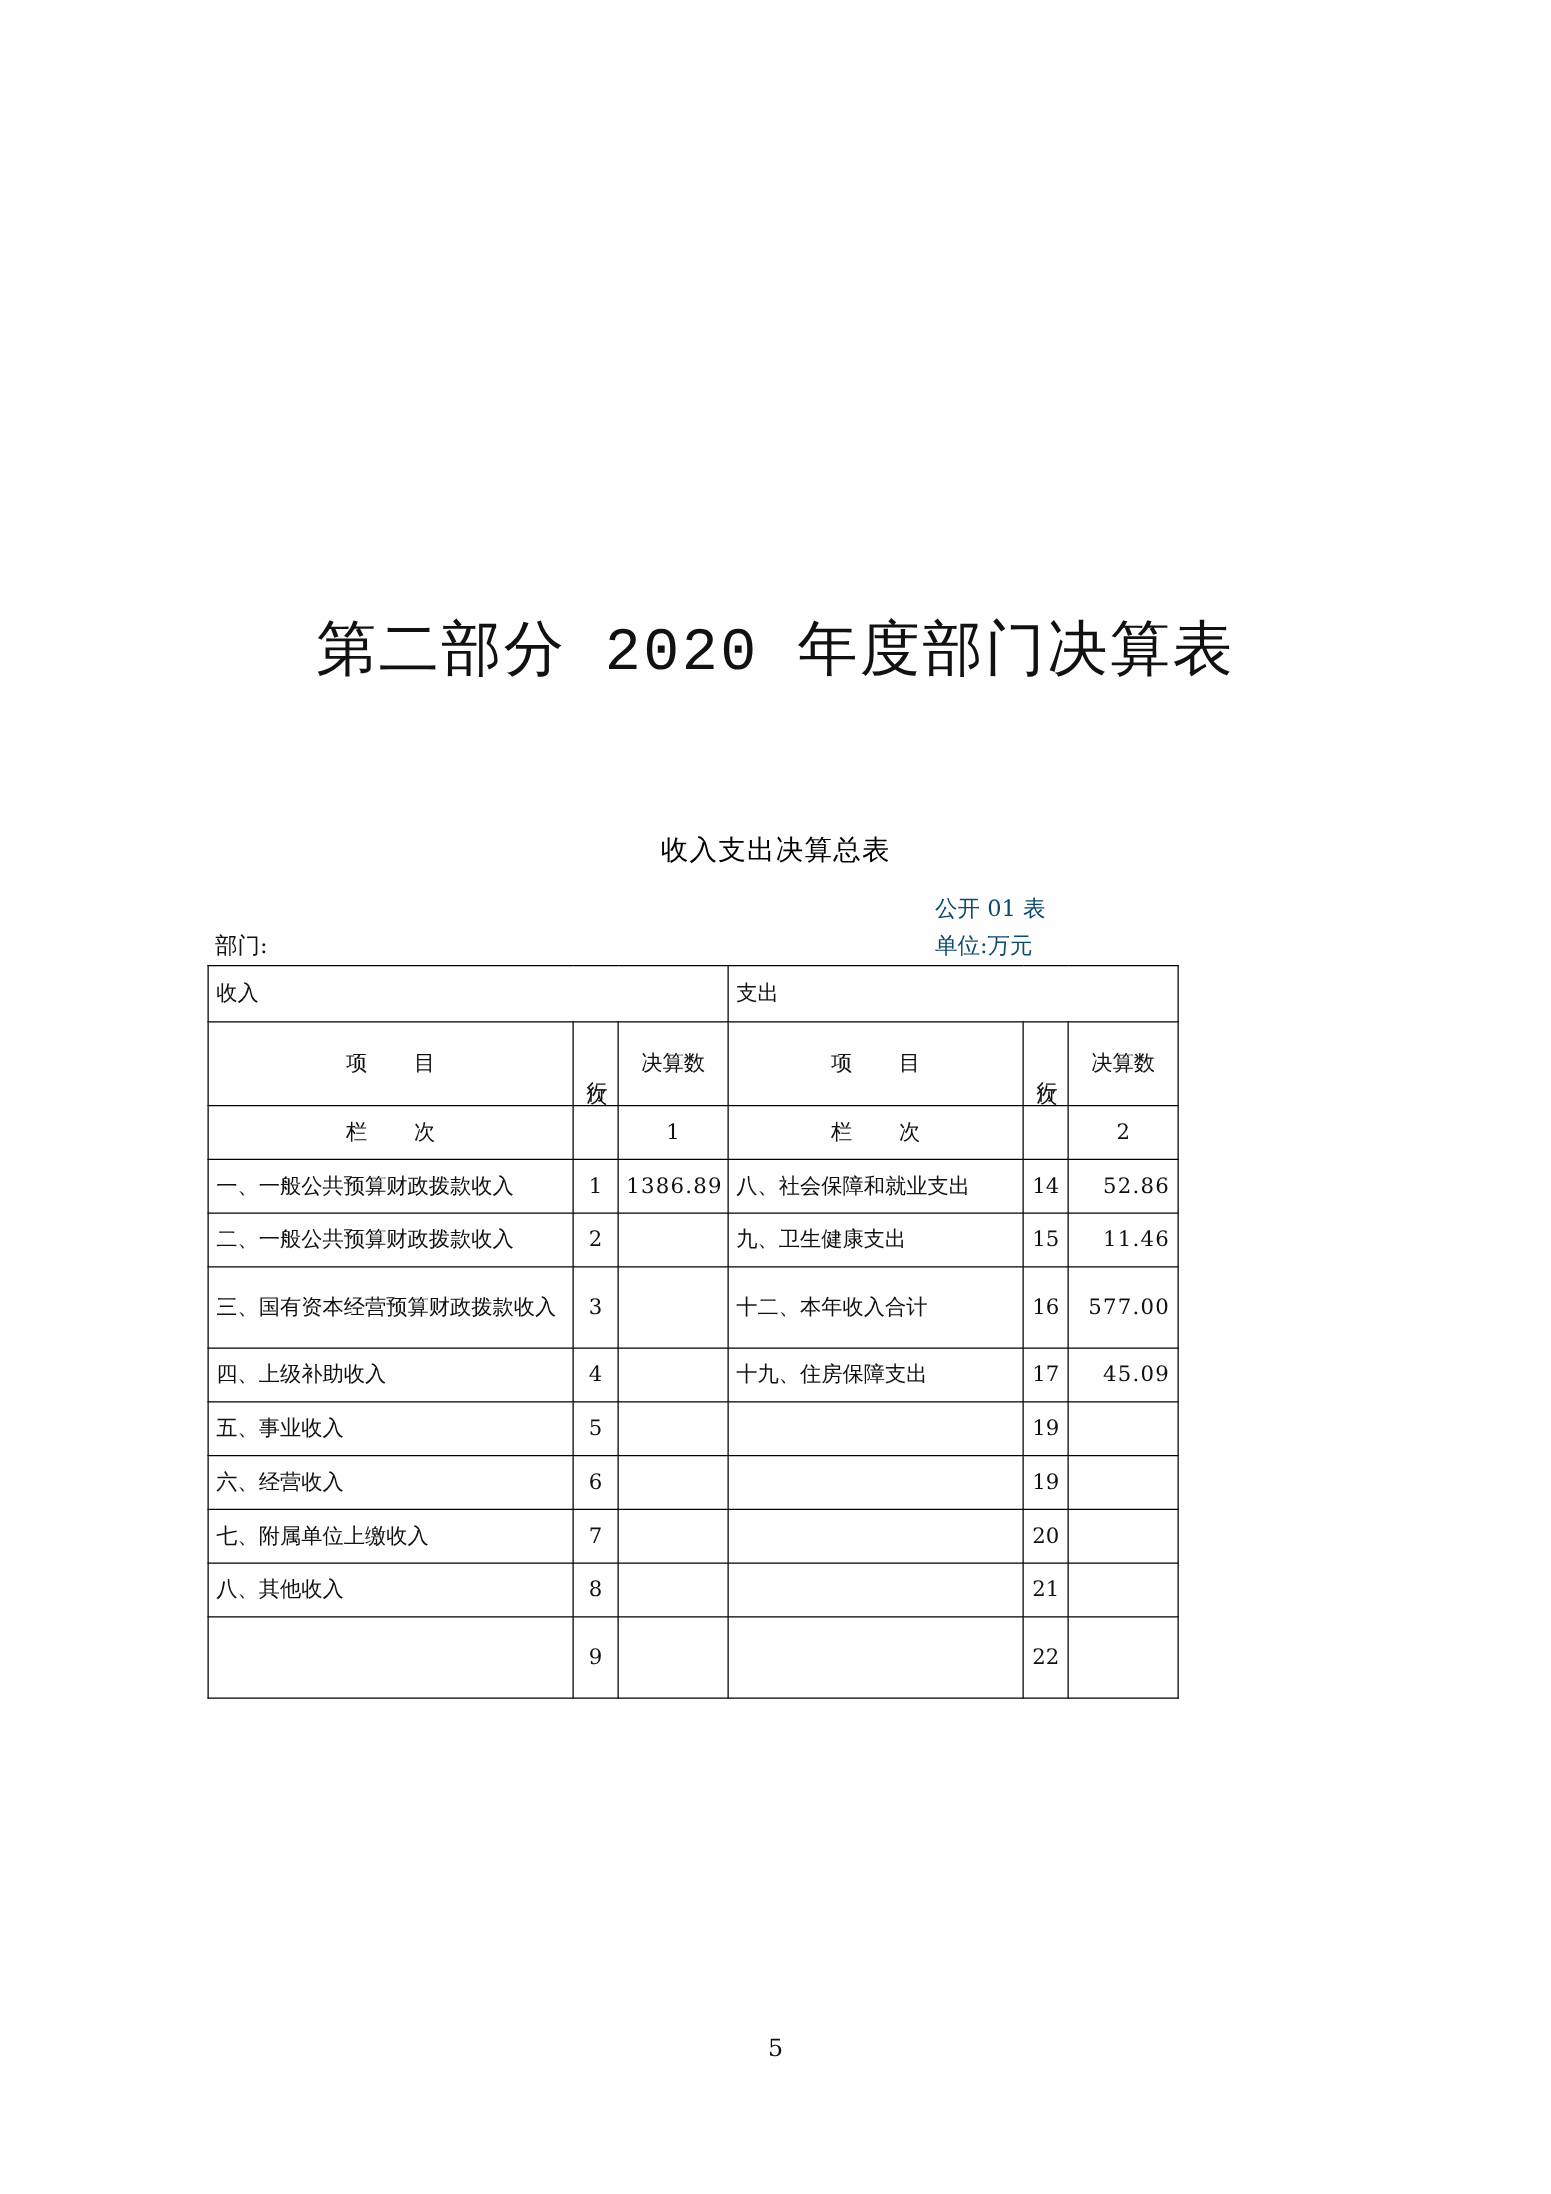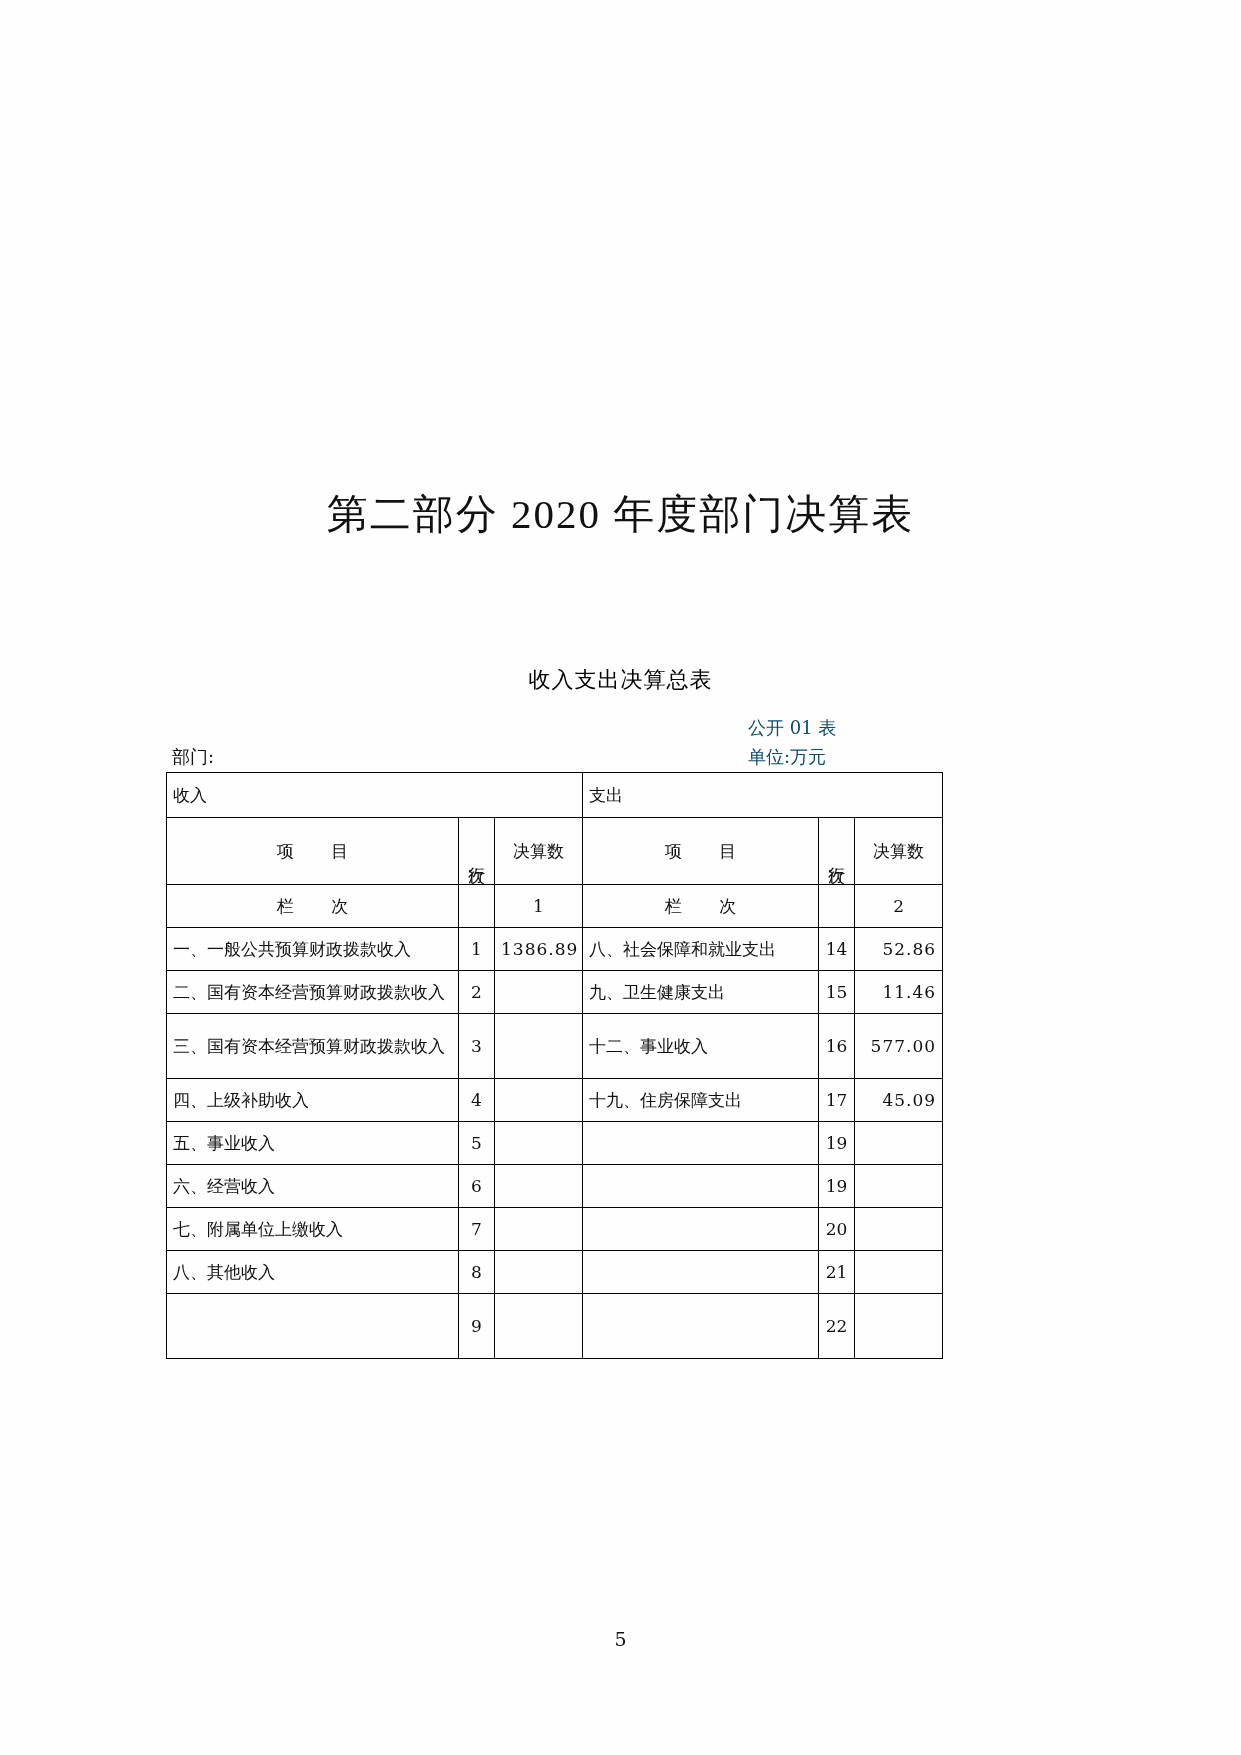--- a/index.html
+++ b/index.html
@@ -22,22 +22,22 @@
     background: #fefefe;
   }
 
   
   .part-title {
     position: absolute;
     top: 487px;
     left: 0;
     width: 100%;
     text-align: center;
-    font-family: Liberation Serif, serif;
-    font-size: 41px;
+    font-family: Liberation Mono, monospace;
+    font-size: 48px;
     font-weight: 400;
     letter-spacing: 2px;
     color: #111;
     white-space: nowrap;
   }
 
   
   .table-caption {
     position: absolute;
     top: 665px;
@@ -254,33 +254,33 @@
         <tr>
           <td class="row-item">一、一般公共预算财政拨款收入</td>
           <td class="row-no">1</td>
           <td class="row-val">1386.89</td>
           <td class="row-item-r">八、社会保障和就业支出</td>
           <td class="row-no">14</td>
           <td class="row-val">52.86</td>
         </tr>
 
         <tr>
-          <td class="row-item">二、国有资本经营预算财政拨款收入</td>
+          <td class="row-item">二、一般公共预算财政拨款收入</td>
           <td class="row-no">2</td>
           <td class="row-val"></td>
           <td class="row-item-r">九、卫生健康支出</td>
           <td class="row-no">15</td>
           <td class="row-val">11.46</td>
         </tr>
 
         <tr>
           <td class="row-item tall">三、国有资本经营预算财政拨款收入</td>
           <td class="row-no tall">3</td>
           <td class="row-val tall"></td>
-          <td class="row-item-r tall">十二、事业收入</td>
+          <td class="row-item-r tall">十二、本年收入合计</td>
           <td class="row-no tall">16</td>
           <td class="row-val tall">577.00</td>
         </tr>
 
         <tr>
           <td class="row-item">四、上级补助收入</td>
           <td class="row-no">4</td>
           <td class="row-val"></td>
           <td class="row-item-r">十九、住房保障支出</td>
           <td class="row-no">17</td>

